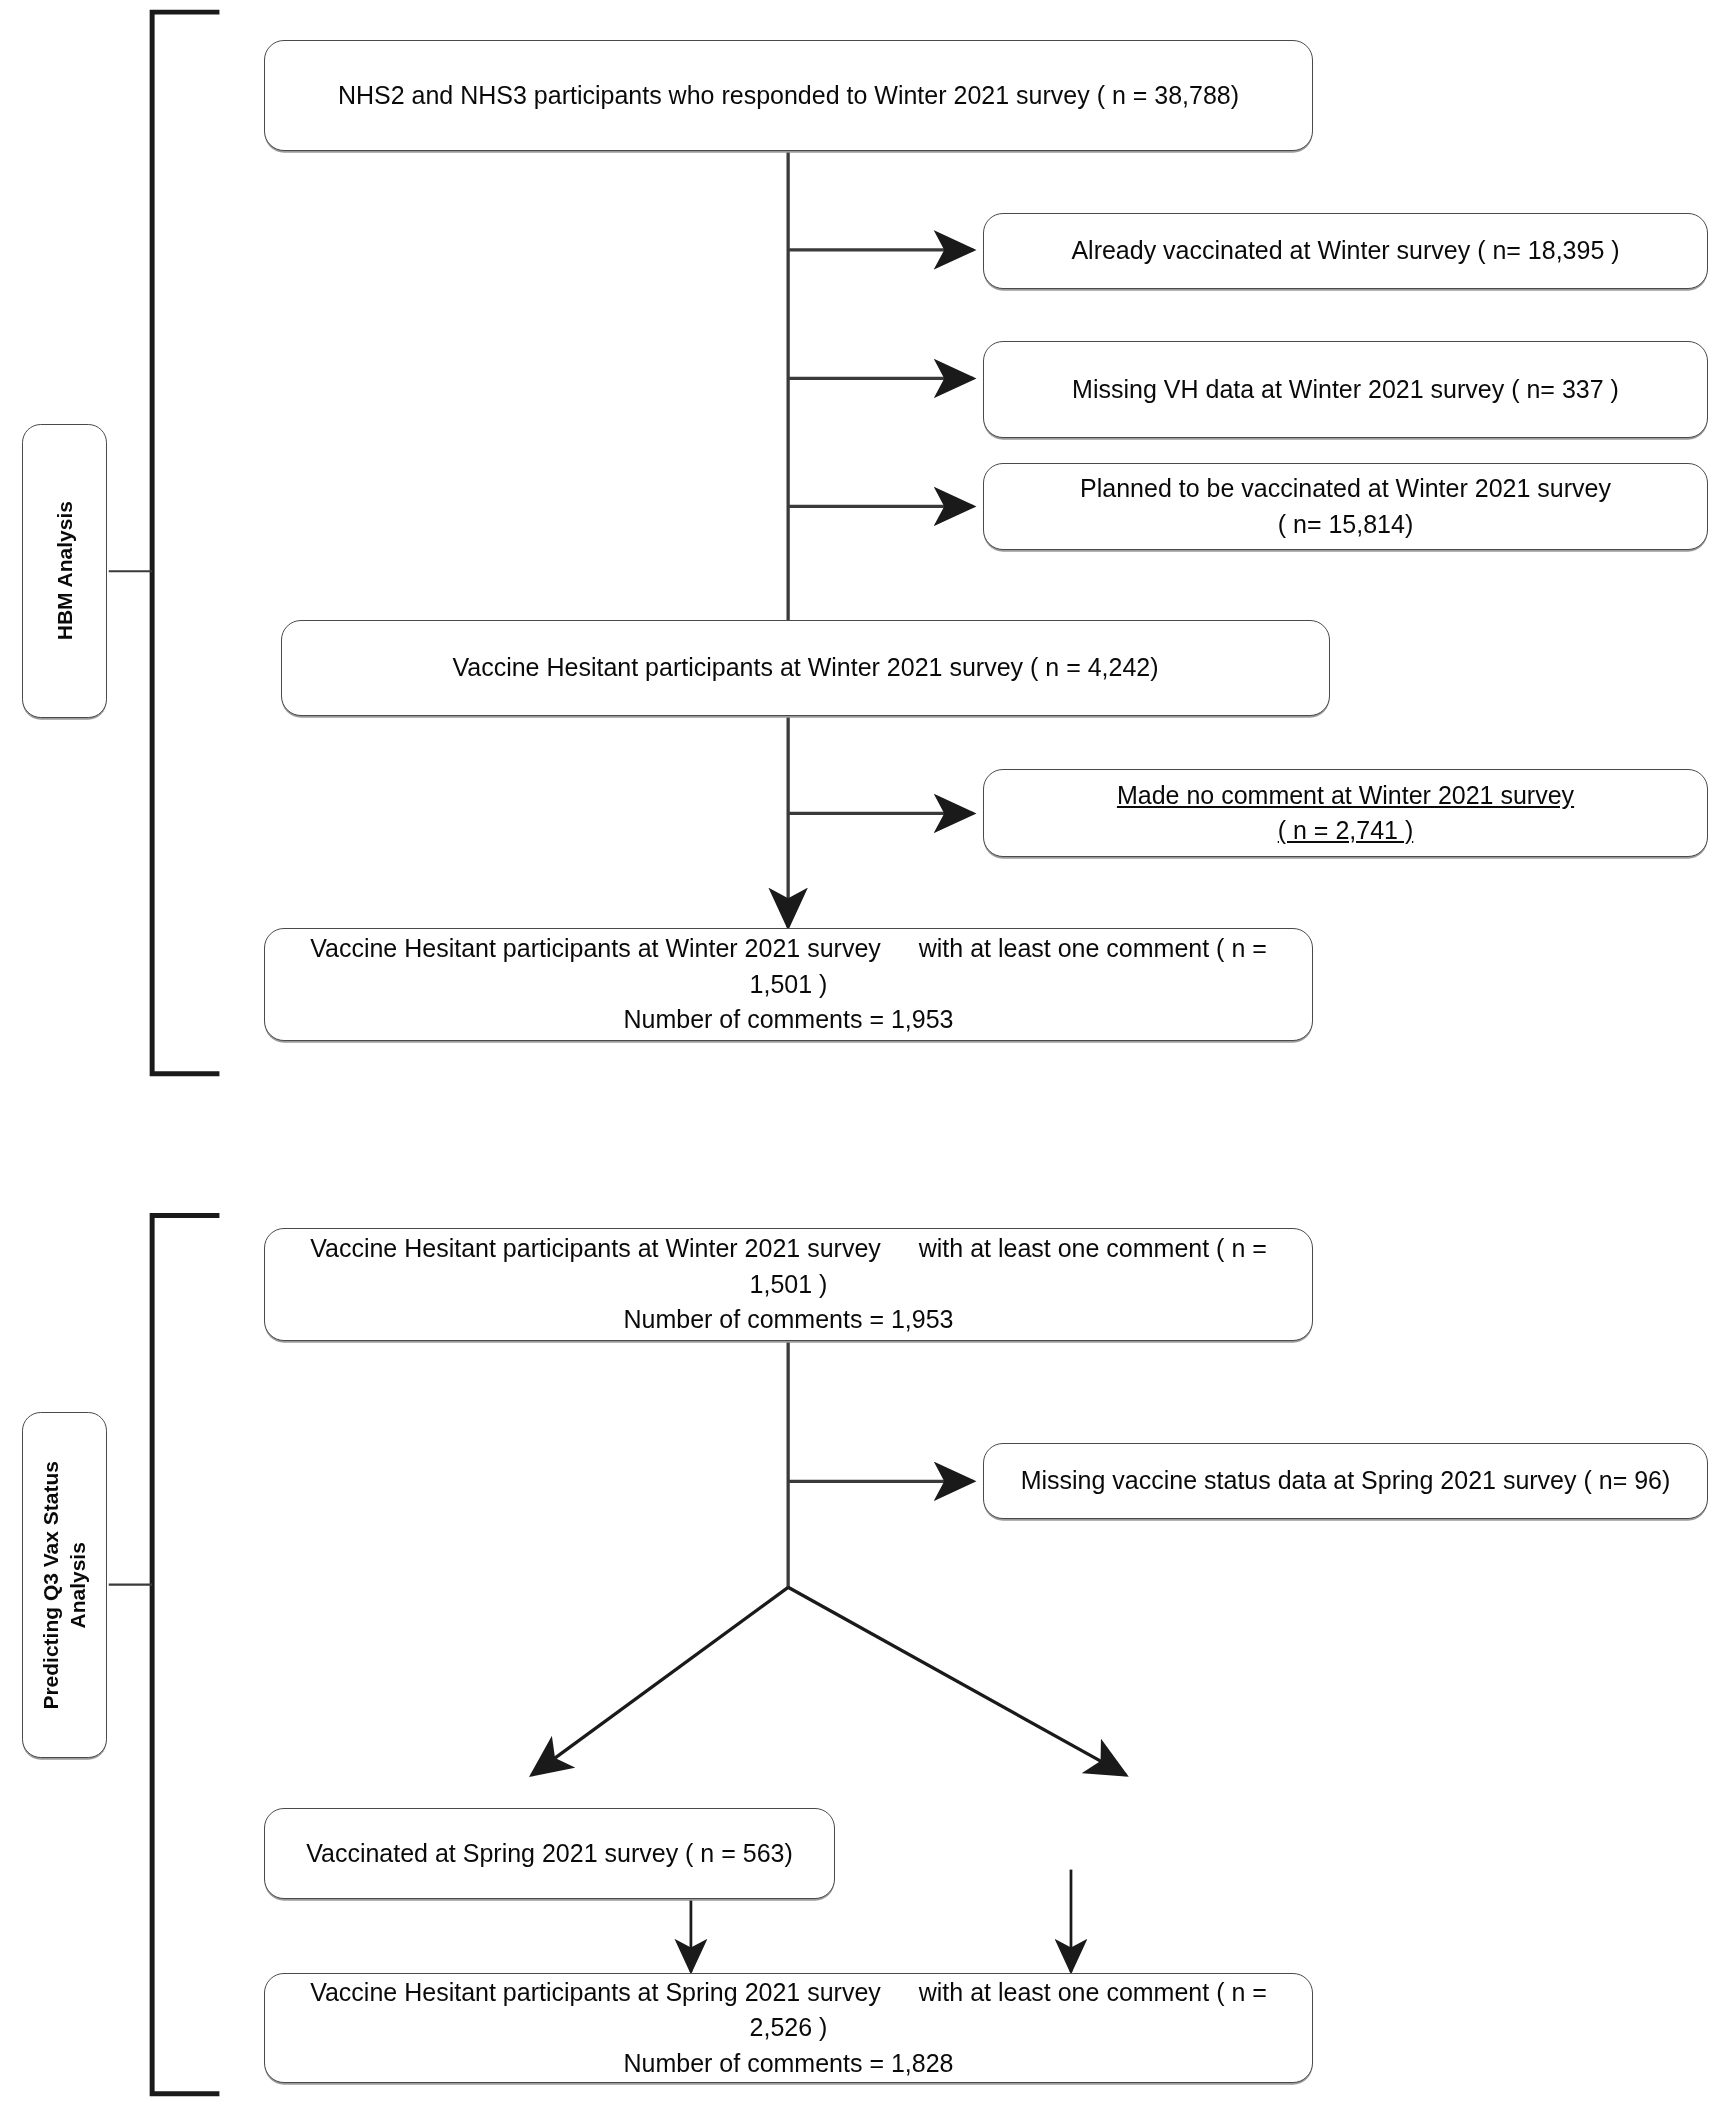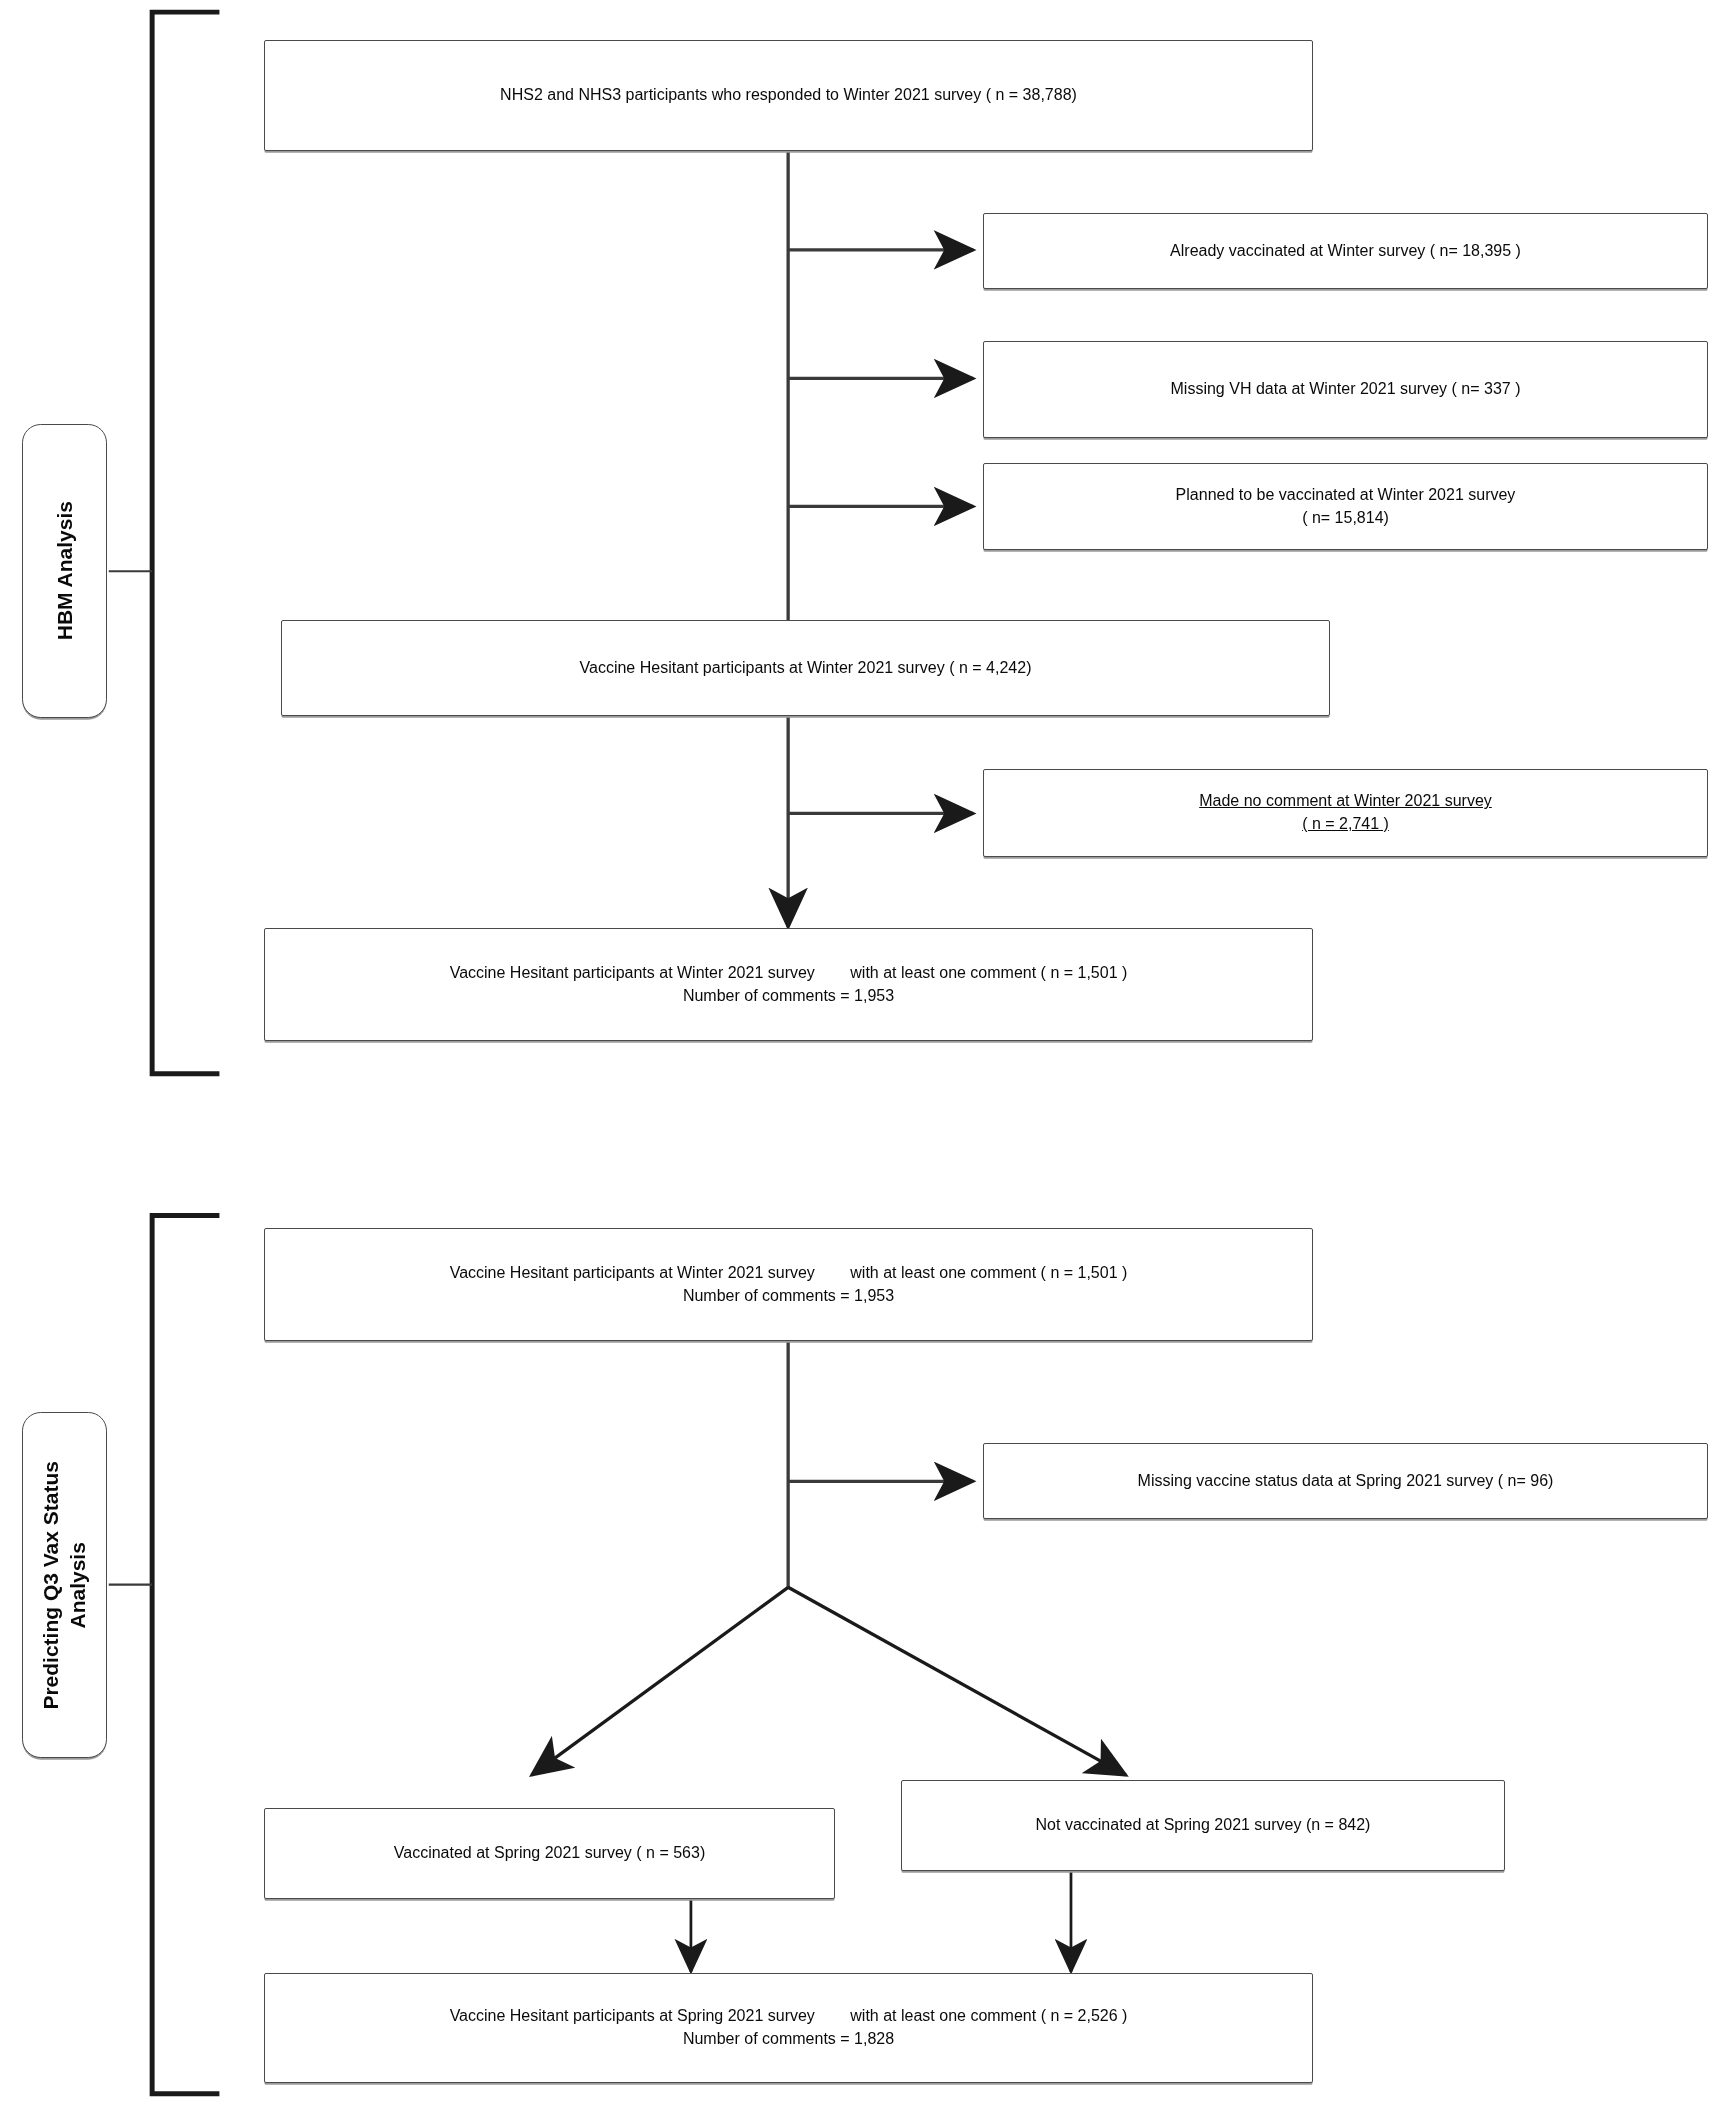--- a/index.html
+++ b/index.html
@@ -25,27 +25,27 @@
     top: 0;
     width: 1735px;
     height: 2108px;
     pointer-events: none;
   }
   .node {
     position: absolute;
     box-sizing: border-box;
     background: #ffffff;
     border: 1.6px solid #4a4a4a;
-    border-radius: 2px;
+    border-radius: 20px;
     display: flex;
     align-items: center;
     justify-content: center;
     text-align: center;
     padding: 5.5px 22px;
-    font-size: 16px;
+    font-size: 25px;
     line-height: 1.42;
     color: #0a0a0a;
     box-shadow: 0 2.2px 0 -0.5px #9a9a9a;
   }
   .node .txt { display: block; width: 100%; }
   .node b { font-weight: normal; margin-left: 31px; }
   .group-label {
     position: absolute;
     box-sizing: border-box;
     background: #ffffff;
@@ -176,23 +176,20 @@
   </div>
 
   <div class="node" style="left:983px; top:1443px; width:725px; height:76px;">
     <span class="txt">Missing vaccine status data at Spring 2021 survey ( n= 96)</span>
   </div>
 
   <div class="node" style="left:264px; top:1780px; width:571px; height:91px;margin-top:28px;">
     <span class="txt">Vaccinated at Spring 2021 survey ( n = 563)</span>
   </div>
 
-  <div class="node" style="left:901px; top:1780px; width:604px; height:91px;">
-    <span class="txt">Not vaccinated at Spring 2021 survey (n = 842)</span>
-  </div>
 
   <div class="node" style="left:264px; top:1973px; width:1049px; height:110px;">
     <span class="txt">
       <span>Vaccine Hesitant participants at Spring 2021 survey </span><b>with at least one comment</b><span> ( n = 2,526 )</span><br>
       <span>Number of comments = 1,828</span>
     </span>
   </div>
 
 </div>
 

